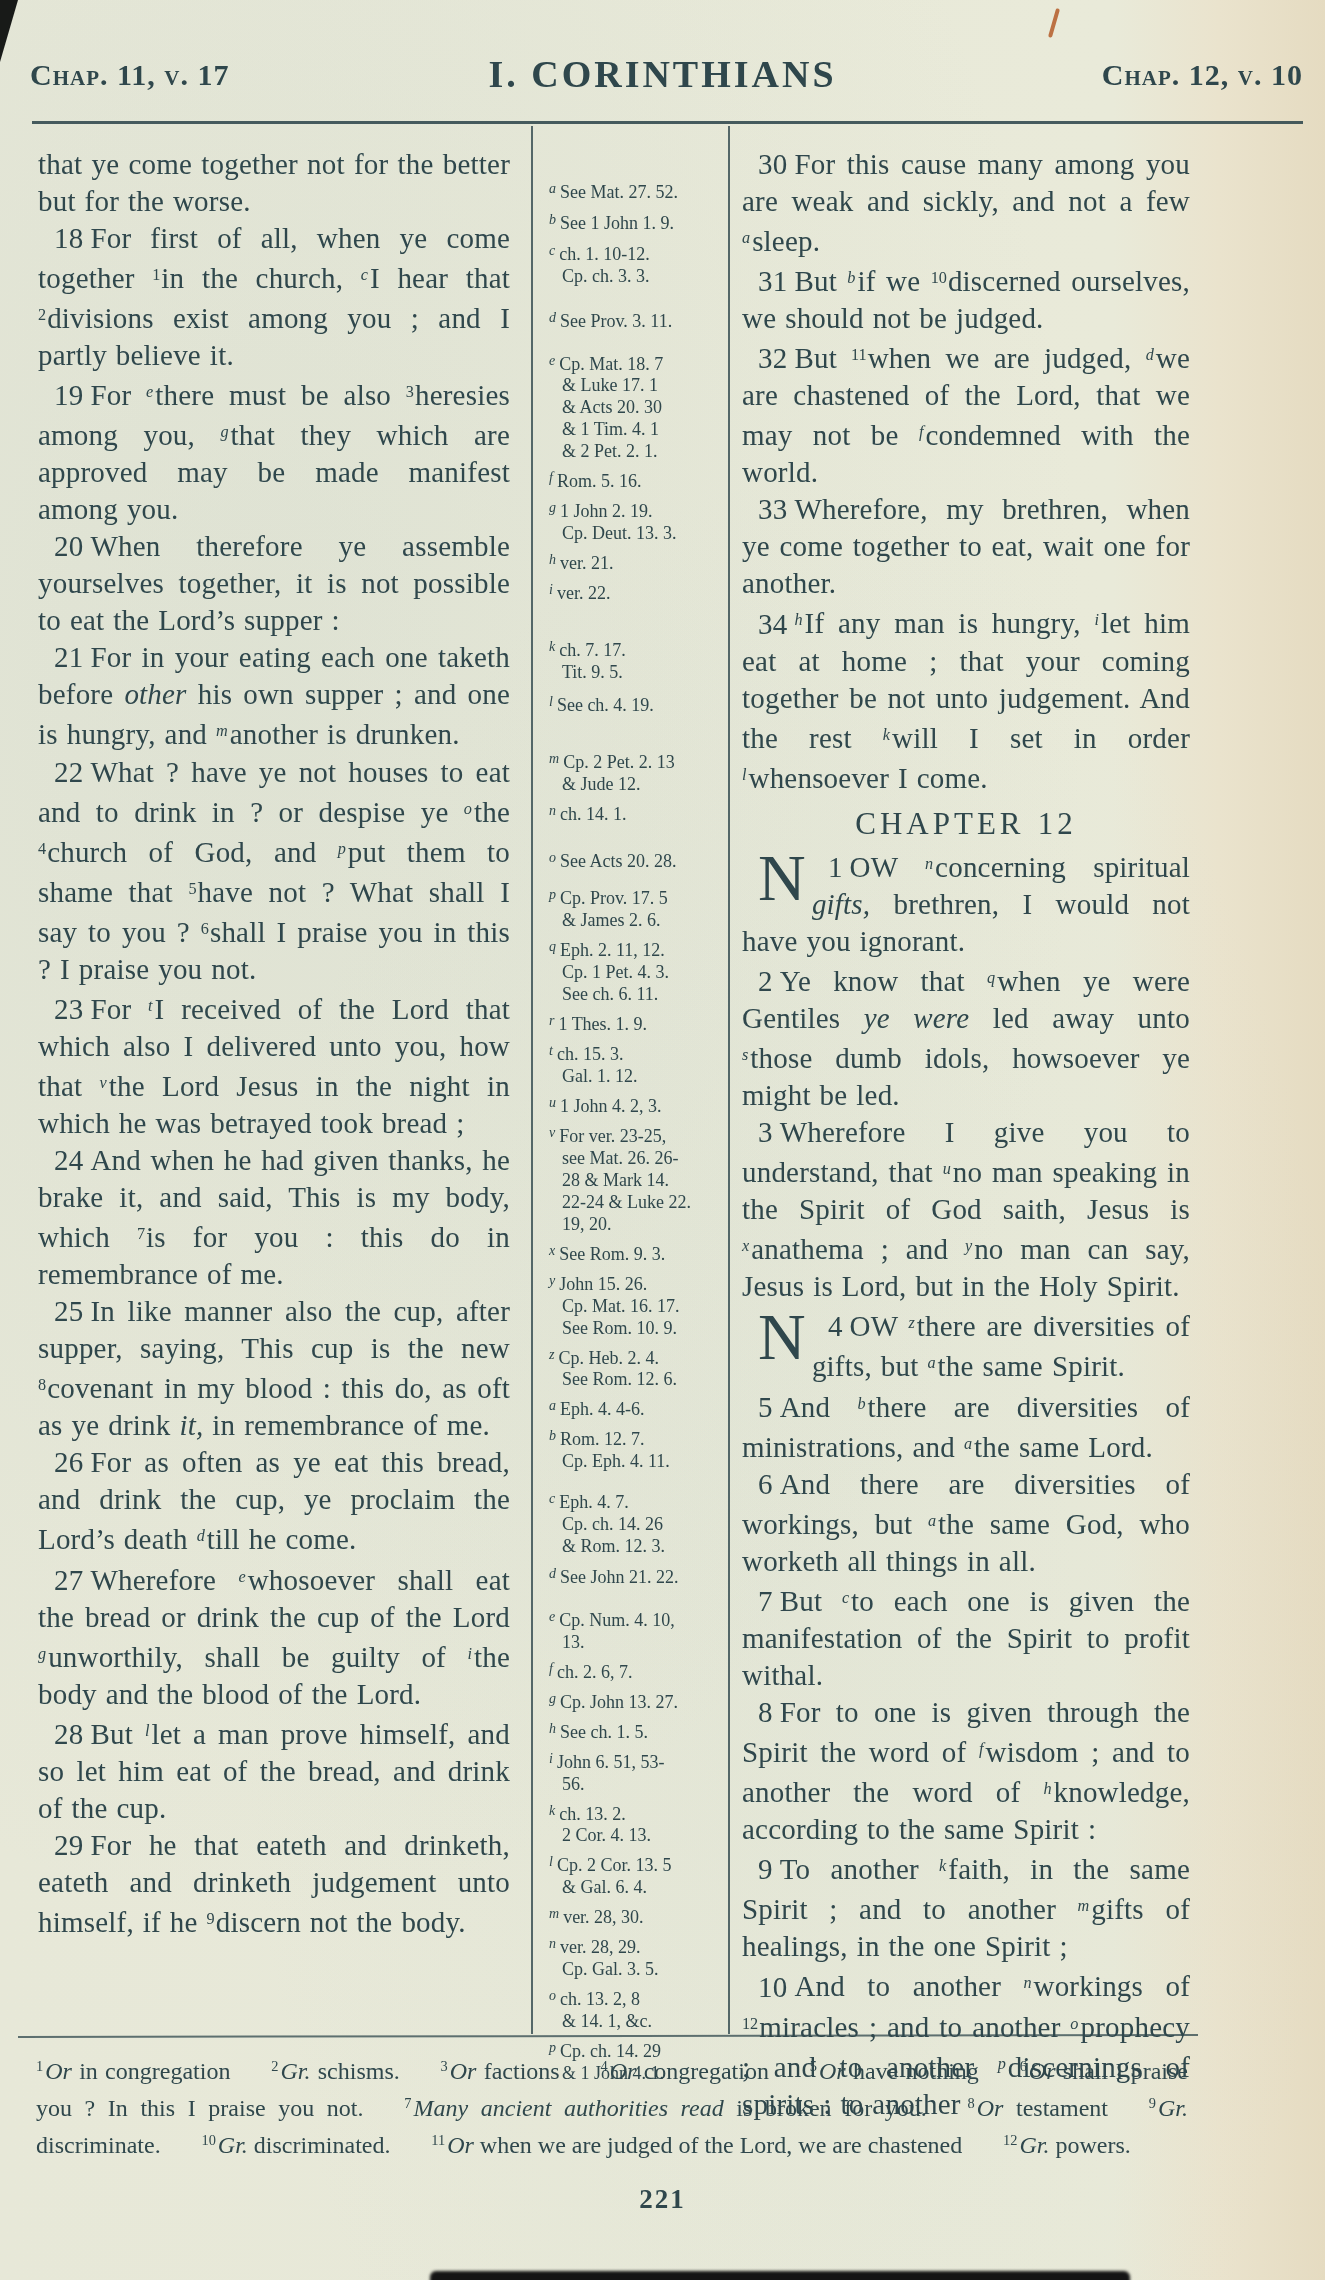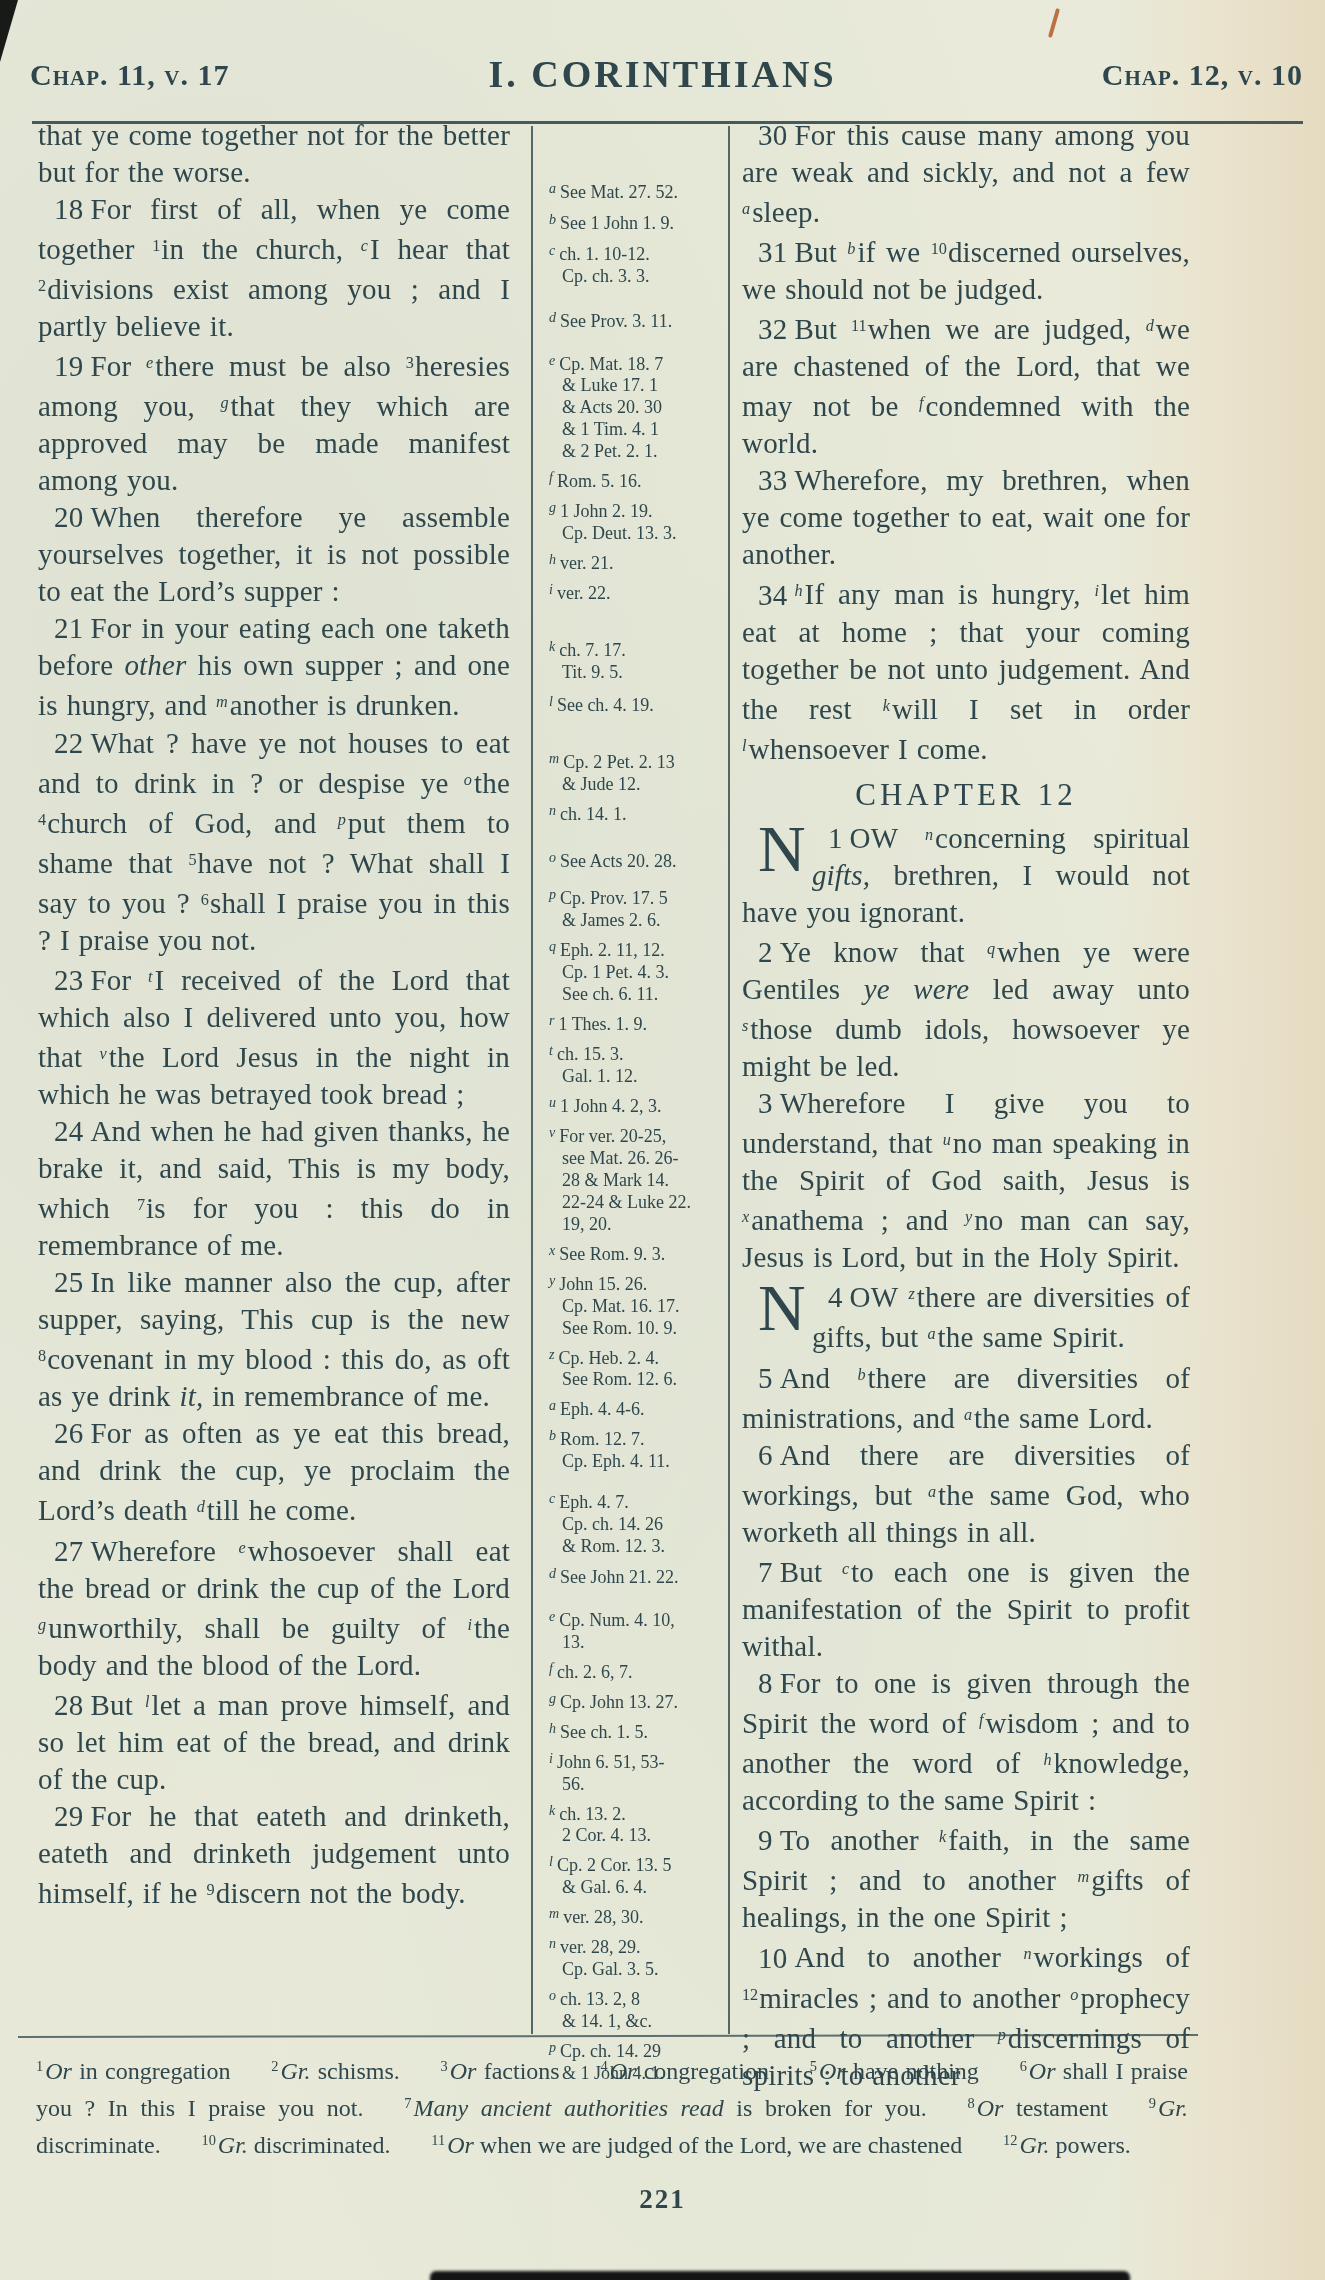--- a/index.html
+++ b/index.html
@@ -16,21 +16,21 @@
       linear-gradient(90deg, #e7e8d8 0%, #e9ead9 84%, #eae3cd 92%, #e5dbc1 100%);
     color:var(--ink);
   }
   
   .hdr{position:absolute; top:58px; font-variant:small-caps; font-weight:600; font-size:30px; letter-spacing:1px; white-space:nowrap;}
   .hdr-left{left:30px;}
   .hdr-right{right:22px;}
   .hdr-center{position:absolute; top:52px; left:0; width:1325px; text-align:center; font-weight:700; font-size:38px; letter-spacing:3px;}
   .rule-top{position:absolute; left:32px; right:22px; top:121px; height:3px; background:var(--ink); opacity:0.88;}
   
-  .textcol{position:absolute; top:117px; font-size:29px; line-height:37px; text-align:justify; letter-spacing:0.2px; word-spacing:1.5px;}
+  .textcol{position:absolute; top:146px; font-size:29px; line-height:37px; text-align:justify; letter-spacing:0.2px; word-spacing:1.5px;}
   #col-left{left:38px; width:472px;}
   #col-right{left:742px; width:448px;}
   .vrule{position:absolute; top:126px; height:1908px; width:2px; background:var(--ink); opacity:0.8;}
   #vrule-1{left:531px;}
   #vrule-2{left:728px;}
   #col-refs{position:absolute; left:549px; top:128px; width:172px; font-size:18px; line-height:22px;}
   .verse{margin:0; text-indent:16px;}
   .verse.noindent{text-indent:0;}
   .vnum{margin-right:7px;}
   .i{font-style:italic;}
@@ -146,21 +146,21 @@
         <div class="ref-line"><span class="ref-letter">r</span><span>1 Thes. 1. 9.</span></div>
       </div>
       <div class="ref-group" style="margin-top: 5px;">
         <div class="ref-line"><span class="ref-letter">t</span><span>ch. 15. 3.</span></div>
         <div class="ref-line ref-cont"><span>Gal. 1. 12.</span></div>
       </div>
       <div class="ref-group" style="margin-top: 5px;">
         <div class="ref-line"><span class="ref-letter">u</span><span>1 John 4. 2, 3.</span></div>
       </div>
       <div class="ref-group" style="margin-top: 5px;">
-        <div class="ref-line"><span class="ref-letter">v</span><span>For ver. 20-25,</span></div>
+        <div class="ref-line"><span class="ref-letter">v</span><span>For ver. 23-25,</span></div>
         <div class="ref-line ref-cont"><span>see Mat. 26. 26-</span></div>
         <div class="ref-line ref-cont"><span>28 &amp; Mark 14.</span></div>
         <div class="ref-line ref-cont"><span>22-24 &amp; Luke 22.</span></div>
         <div class="ref-line ref-cont"><span>19, 20.</span></div>
       </div>
       <div class="ref-group" style="margin-top: 5px;">
         <div class="ref-line"><span class="ref-letter">x</span><span>See Rom. 9. 3.</span></div>
       </div>
       <div class="ref-group" style="margin-top: 5px;">
         <div class="ref-line"><span class="ref-letter">y</span><span>John 15. 26.</span></div>

